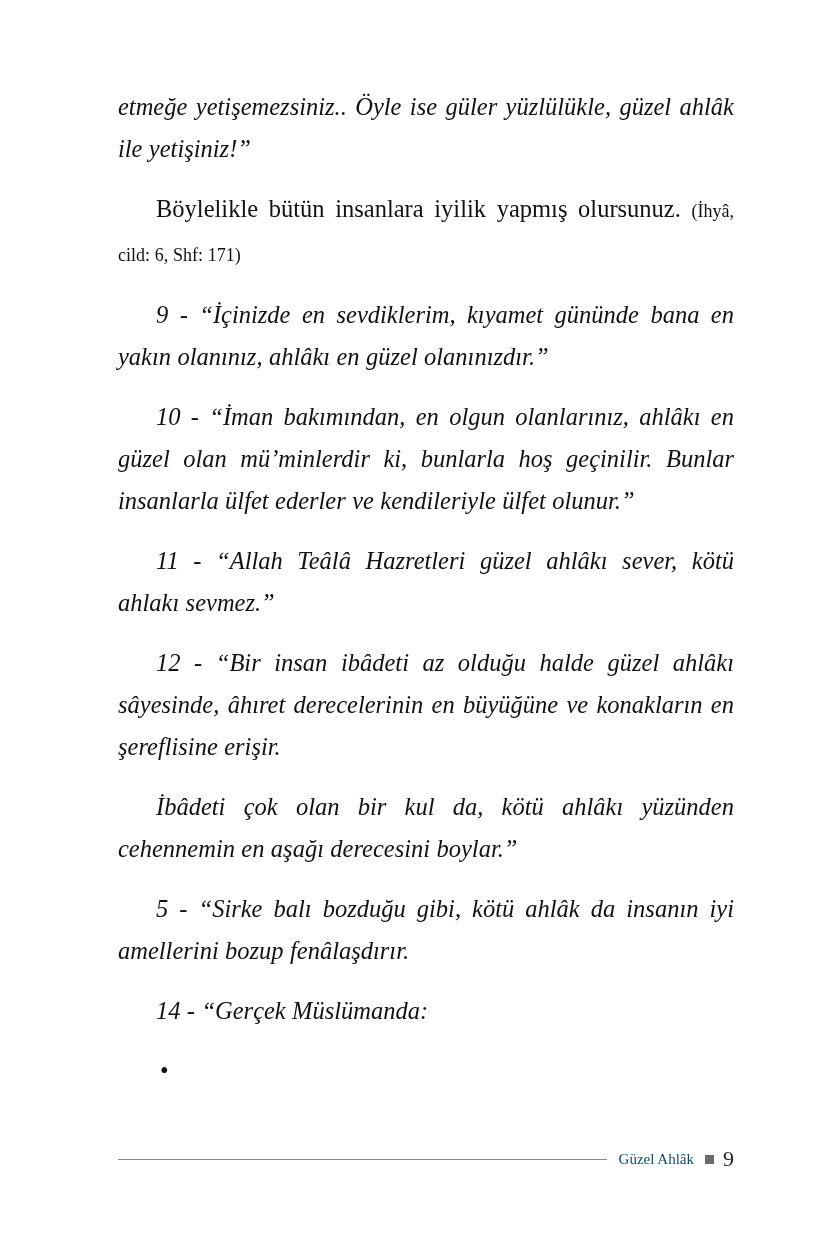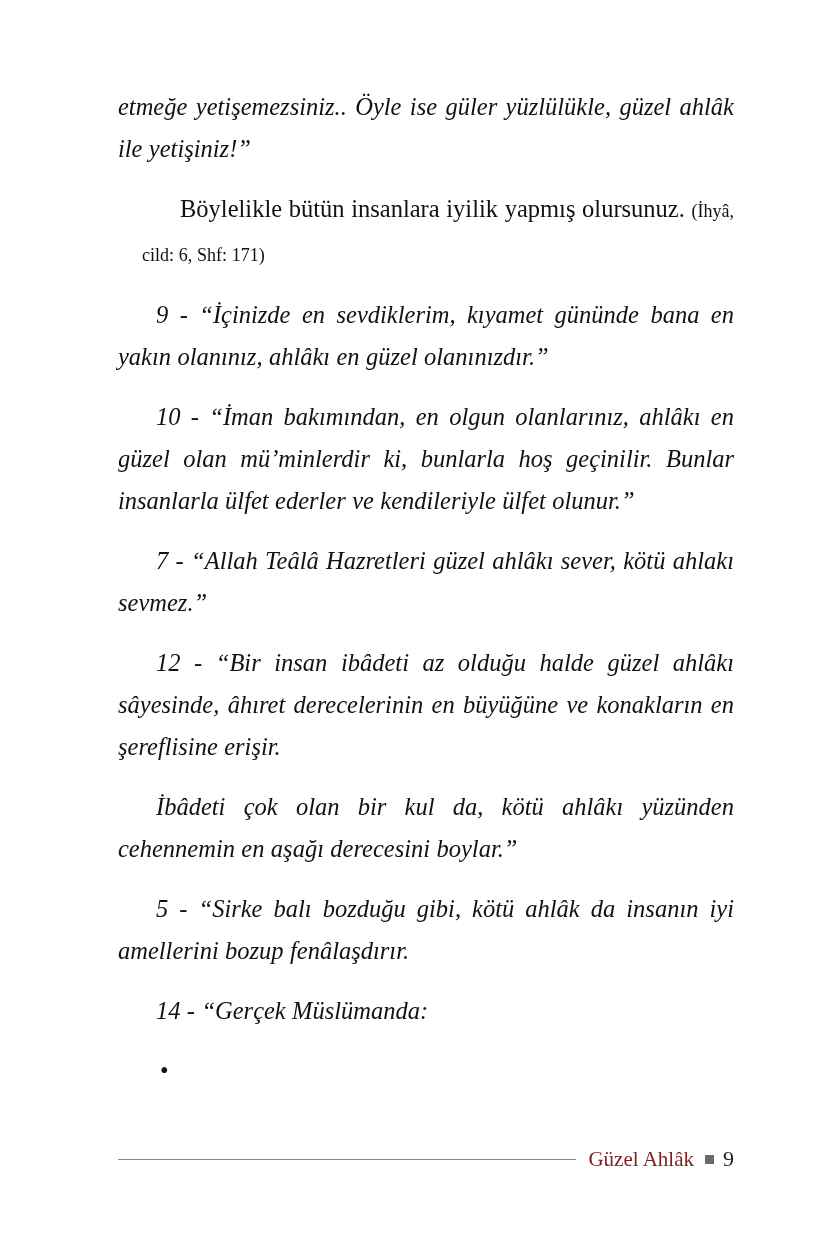--- a/index.html
+++ b/index.html
@@ -39,21 +39,20 @@
     hyphens: none;
     word-spacing: 0.01em;
   }
 
   .para.italic {
     font-style: italic;
   }
 
   .para.roman {
     font-style: normal;
-    margin-left: 24px;
   }
 
   
   .para.indent {
     text-indent: 38px;
   }
 
   
   .para.flush {
     text-indent: 0;
@@ -111,22 +110,22 @@
   .footer-rule {
     flex: 1 1 auto;
     height: 1px;
     background: #8a8a8a;
     margin-right: 12px;
   }
 
   .footer-title {
     font-family: "Liberation Serif", "DejaVu Serif", serif;
     font-style: normal;
-    font-size: 21px;
-    color: #7f1d1d;
+    font-size: 15px;
+    color: #0c4a6e;
     white-space: nowrap;
   }
 
   .footer-square {
     display: inline-block;
     width: 9px;
     height: 9px;
     background: #6a6a6a;
     margin: 0 9px 0 11px;
     vertical-align: 1px;
@@ -147,21 +146,21 @@
   <div class="text-column">
 
     <p class="para italic flush">etmeğe yetişemezsiniz.. Öyle ise güler yüzlülükle, güzel ahlâk ile yetişiniz!”</p>
 
     <p class="para roman indent block-gap"><span>Böylelikle bütün insanlara iyilik yapmış olursunuz. </span><span class="citation">(İhyâ, cild: 6, Shf: 171)</span></p>
 
     <p class="para italic indent block-gap">9 - “İçinizde en sevdiklerim, kıyamet gününde bana en yakın olanınız, ahlâkı en güzel olanınızdır.”</p>
 
     <p class="para italic indent block-gap">10 - “İman bakımından, en olgun olanlarınız, ahlâkı en güzel olan mü’minlerdir ki, bunlarla hoş geçinilir. Bunlar insanlarla ülfet ederler ve kendileriyle ülfet olunur.”</p>
 
-    <p class="para italic indent block-gap">7 - “Allah Teâlâ Hazretleri güzel ahlâkı sever, kötü ahlakı sevmez.”</p>
+    <p class="para italic indent block-gap">11 - “Allah Teâlâ Hazretleri güzel ahlâkı sever, kötü ahlakı sevmez.”</p>
 
     <p class="para italic indent block-gap">12 - “Bir insan ibâdeti az olduğu halde güzel ahlâkı sâyesinde, âhıret derecelerinin en büyüğüne ve konakların en şereflisine erişir.</p>
 
     <p class="para italic indent block-gap">İbâdeti çok olan bir kul da, kötü ahlâkı yüzünden cehennemin en aşağı derecesini boylar.”</p>
 
     <p class="para italic indent block-gap">5 - “Sirke balı bozduğu gibi, kötü ahlâk da insanın iyi amellerini bozup fenâlaşdırır.</p>
 
     <p class="para italic indent block-gap">14 - “Gerçek Müslümanda:</p>
 
     <ul class="bullet-list">

